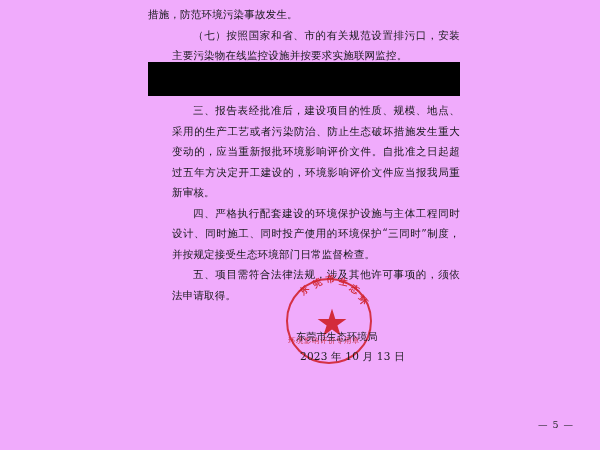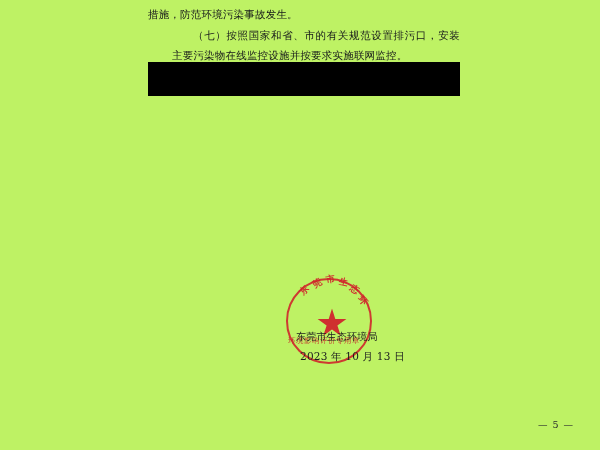--- a/index.html
+++ b/index.html
@@ -11,21 +11,21 @@
     height: 450px;
     background: #ffffff;
     font-family: "DejaVu Serif", "Liberation Serif", serif;
     overflow: hidden;
     position: relative;
   }
   .page {
     position: relative;
     width: 600px;
     height: 450px;
-    background: #bef264;
+    background: #f0abfc;
     box-sizing: border-box;
   }
   .doc-body {
     position: absolute;
     left: 148px;
     top: 4px;
     width: 312px;
   }
   .para {
     font-size: 10.5px;
@@ -138,20 +138,25 @@
 
 <div class="page">
 
   <div class="doc-body">
     <p class="para">措施，防范环境污染事故发生。</p>
     <p class="para indent">（七）按照国家和省、市的有关规范设置排污口，安装主要污染物在线监控设施并按要求实施联网监控。</p>
   </div>
 
   <div class="redaction"></div>
 
+  <div class="doc-body" style="top:100px;">
+    <p class="para indent">三、报告表经批准后，建设项目的性质、规模、地点、采用的生产工艺或者污染防治、防止生态破坏措施发生重大变动的，应当重新报批环境影响评价文件。自批准之日起超过五年方决定开工建设的，环境影响评价文件应当报我局重新审核。</p>
+    <p class="para indent">四、严格执行配套建设的环境保护设施与主体工程同时设计、同时施工、同时投产使用的环境保护“三同时”制度，并按规定接受生态环境部门日常监督检查。</p>
+    <p class="para indent">五、项目需符合法律法规，涉及其他许可事项的，须依法申请取得。</p>
+  </div>
 
   <div class="seal-wrap">
     <div class="seal"></div>
     <div class="seal-star"></div>
     <div class="seal-top-text">
       <span style="left:14px; top:6px; transform: rotate(-48deg);">东</span>
       <span style="left:27px; top:-1px; transform: rotate(-30deg);">莞</span>
       <span style="left:40px; top:-5px; transform: rotate(-10deg);">市</span>
       <span style="left:53px; top:-2px; transform: rotate(12deg);">生</span>
       <span style="left:64px; top:5px; transform: rotate(32deg);">态</span>

